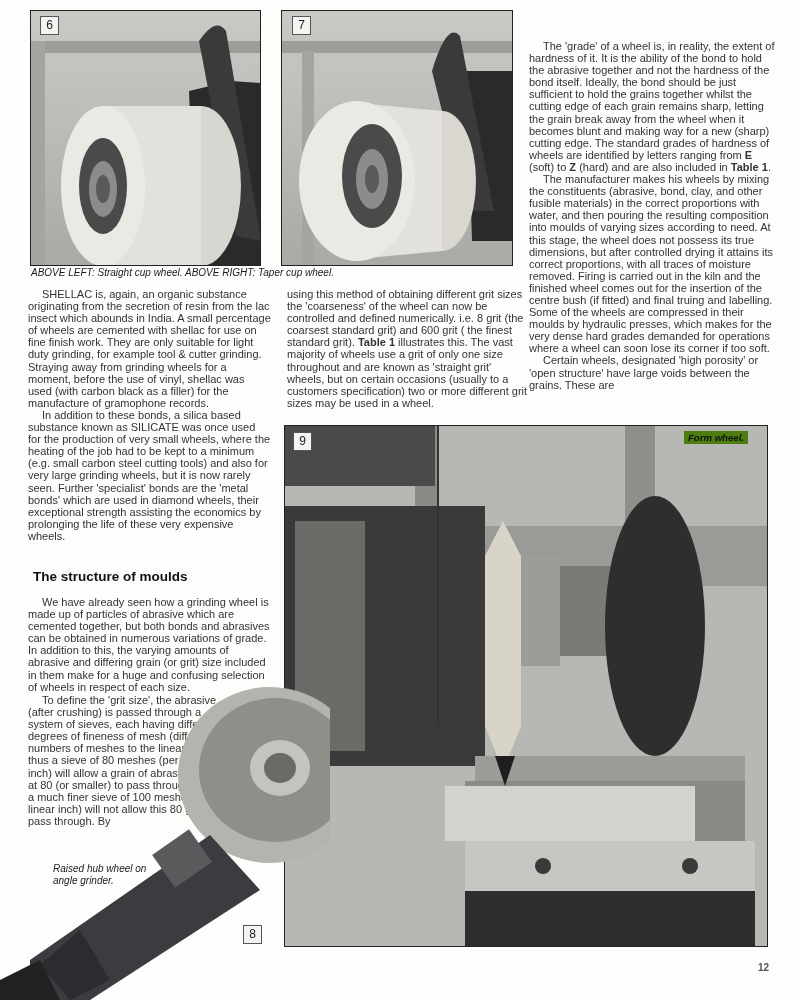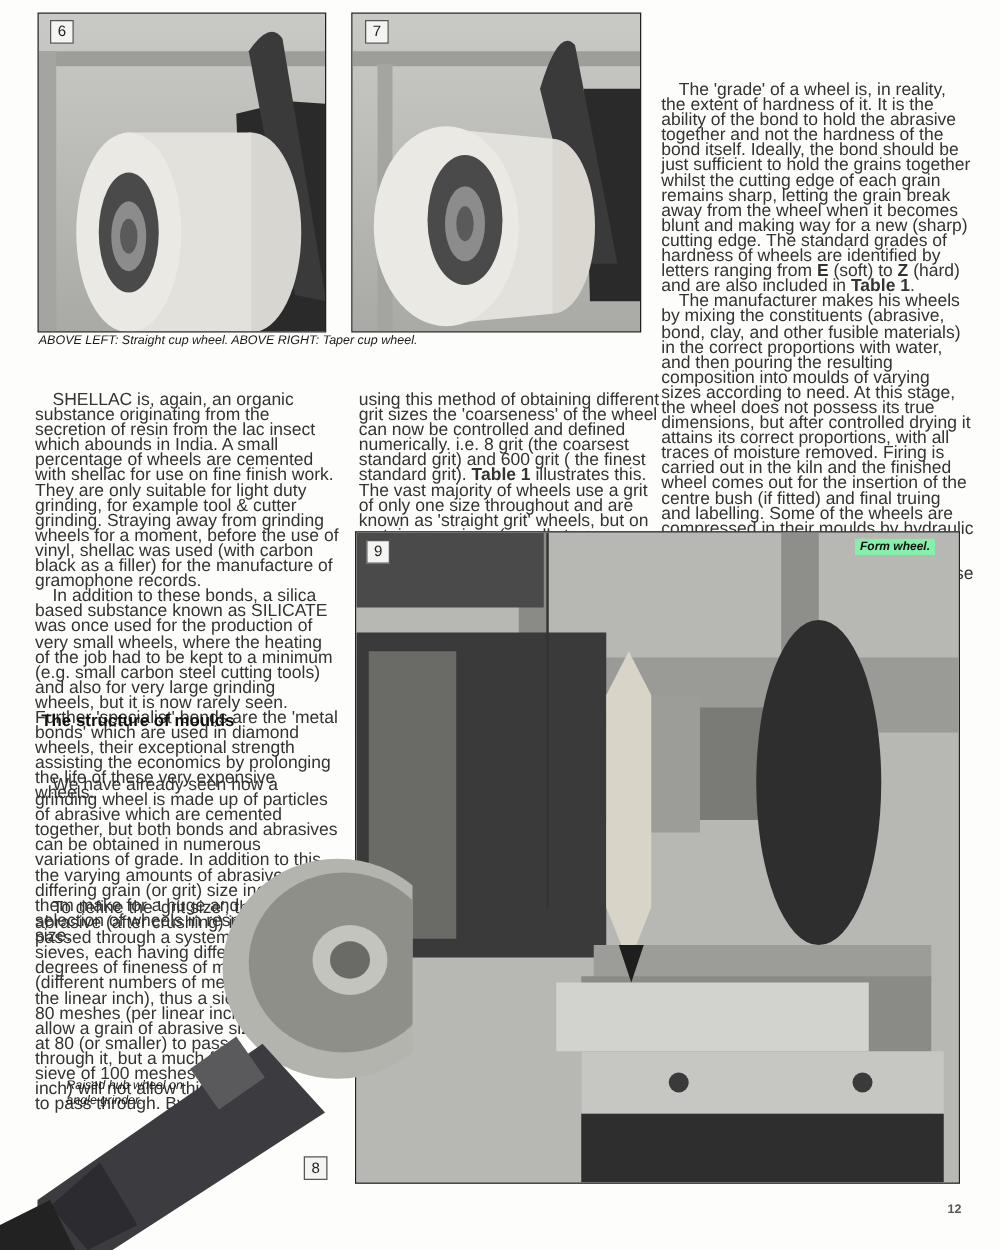--- a/index.html
+++ b/index.html
@@ -1,27 +1,27 @@
 <!DOCTYPE html>
 <html><head>
 <meta charset="utf-8">
 <style>
   html, body { margin:0; padding:0; }
   body { width:800px; height:1000px; background:#fdfdfb; position:relative; overflow:hidden;
          font-family:"Liberation Sans", sans-serif; color:#2a2a2a; }
   .photo { position:absolute; border:1px solid #222; overflow:hidden; background:#9a9a9a; }
   .numbox { position:absolute; background:#f4f4f2; border:1px solid #555; font-size:12px;
             color:#222; width:17px; height:17px; line-height:17px; text-align:center; z-index:5; }
-  .col { position:absolute; font-size:14px; line-height:12.1px; color:#333;margin-top:25px; }
+  .col { position:absolute; font-size:11px; line-height:12.1px; color:#333; }
   .col p { margin:0; text-indent:14px; }
   .col p.noind { text-indent:0; }
   .caption { position:absolute; font-size:10px; font-weight:normal; font-style:italic; color:#1a1a1a; }
   h2 { position:absolute; margin:0; font-size:13.5px; font-weight:bold; color:#111; }
   .pagenum { position:absolute; font-size:10px; font-weight:bold; color:#555; }
-  .tag { position:absolute; background:#86efac; font-size:9.6px; font-weight:bold; font-style:italic; padding:1px 4px; color:#111; z-index:5; }
+  .tag { position:absolute; background:#4d7c0f; font-size:9.6px; font-weight:bold; font-style:italic; padding:1px 4px; color:#111; z-index:5; }
 </style>
 </head>
 <body>
 
 <div class="photo" style="left:30px;top:10px;width:229px;height:254px;background:linear-gradient(180deg,#c9c9c6 0%,#bdbdb9 40%,#a9a9a5 100%);">
   <svg width="229" height="254">
     <rect x="0" y="30" width="229" height="12" fill="#9d9d99"></rect>
     <rect x="0" y="30" width="14" height="224" fill="#a4a4a0"></rect>
     <polygon points="158,80 200,70 229,72 229,254 165,254" fill="#2a2a2a"></polygon>
     <path d="M168,30 Q185,5 195,20 L230,230 L205,225 Z" fill="#3a3a3a"></path>
@@ -67,20 +67,21 @@
   <p>To define the 'grit size', the abrasive (after crushing) is passed through a system of sieves, each having different degrees of fineness of mesh (different numbers of meshes to the linear inch), thus a sieve of 80 meshes (per linear inch) will allow a grain of abrasive sized at 80 (or smaller) to pass through it, but a much finer sieve of 100 meshes (per linear inch) will not allow this 80 grain to pass through. By</p>
 </div>
 
 <div class="col" style="left:287px;top:288px;width:244px;">
   <p class="noind"><span>using this method of obtaining different grit sizes the 'coarseness' of the wheel can now be controlled and defined numerically. i.e. 8 grit (the coarsest standard grit) and 600 grit ( the finest standard grit). </span><b>Table 1</b><span> illustrates this. The vast majority of wheels use a grit of only one size throughout and are known as 'straight grit' wheels, but on certain occasions (usually to a customers specification) two or more different grit sizes may be used in a wheel.</span></p>
 </div>
 
 <div class="col" style="left:529px;top:40px;width:250px;">
   <p><span>The 'grade' of a wheel is, in reality, the extent of hardness of it. It is the ability of the bond to hold the abrasive together and not the hardness of the bond itself. Ideally, the bond should be just sufficient to hold the grains together whilst the cutting edge of each grain remains sharp, letting the grain break away from the wheel when it becomes blunt and making way for a new (sharp) cutting edge. The standard grades of hardness of wheels are identified by letters ranging from </span><b>E</b><span> (soft) to </span><b>Z</b><span> (hard) and are also included in </span><b>Table 1</b><span>.</span></p>
   <p>The manufacturer makes his wheels by mixing the constituents (abrasive, bond, clay, and other fusible materials) in the correct proportions with water, and then pouring the resulting composition into moulds of varying sizes according to need. At this stage, the wheel does not possess its true dimensions, but after controlled drying it attains its correct proportions, with all traces of moisture removed. Firing is carried out in the kiln and the finished wheel comes out for the insertion of the centre bush (if fitted) and final truing and labelling. Some of the wheels are compressed in their moulds by hydraulic presses, which makes for the very dense hard grades demanded for operations where a wheel can soon lose its corner if too soft.</p>
+  <p>Certain wheels, designated 'high porosity' or 'open structure' have large voids between the grains. These are</p>
 </div>
 
 <div class="photo" style="left:284px;top:425px;width:482px;height:520px;background:#b9b9b5;">
   <svg width="482" height="520">
     <rect x="0" y="0" width="482" height="520" fill="#b7b7b3"></rect>
     <rect x="130" y="0" width="22" height="200" fill="#8a8a86"></rect>
     <rect x="340" y="0" width="30" height="240" fill="#8e8e8a"></rect>
     <rect x="0" y="0" width="150" height="60" fill="#4a4a4a"></rect>
     <rect x="0" y="100" width="482" height="60" fill="#9a9a96"></rect>
     <rect x="0" y="80" width="200" height="260" fill="#3a3a3a"></rect>

